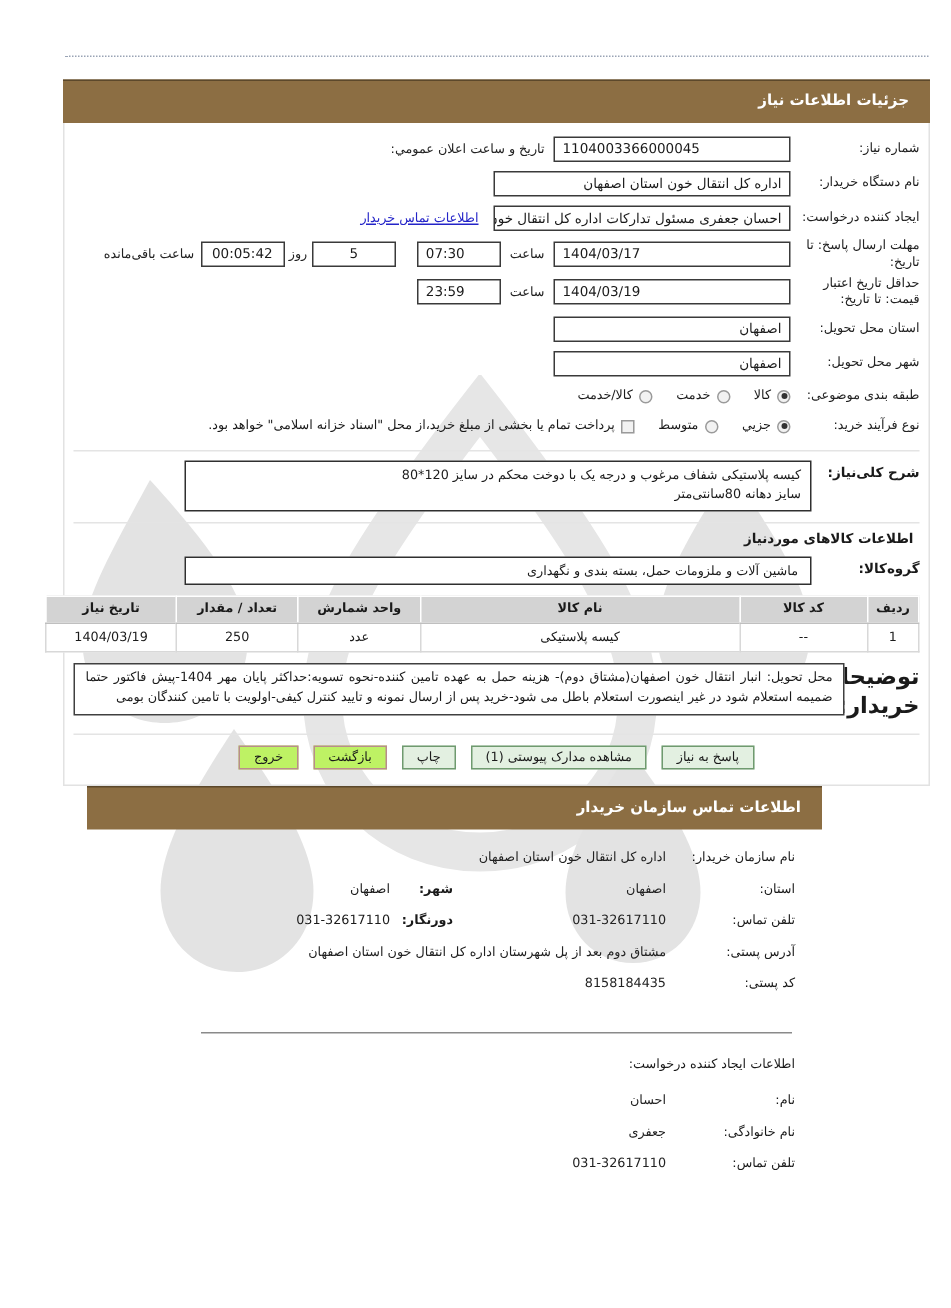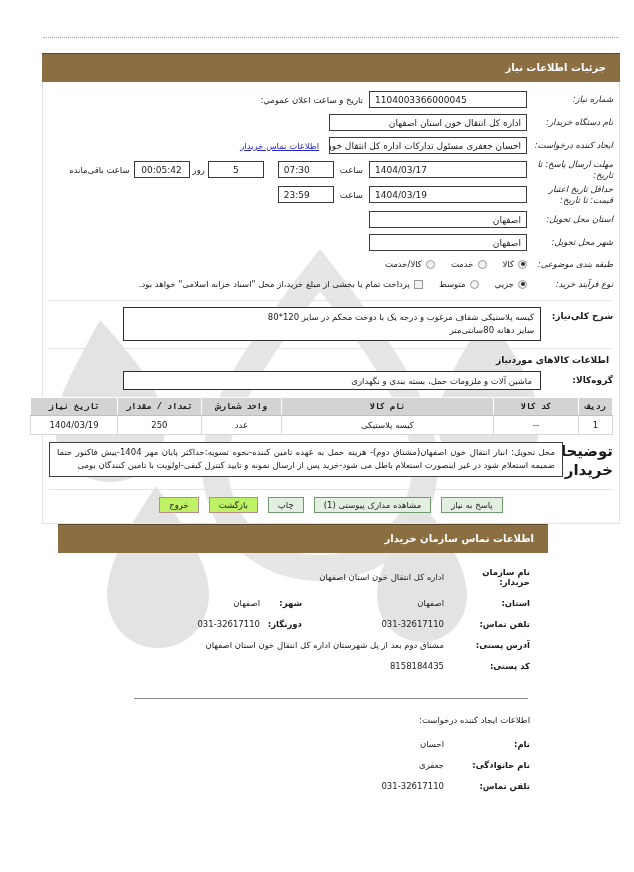--- a/index.html
+++ b/index.html
@@ -80,21 +80,20 @@
   }
   .lbl{
     width:86px;
     min-width:86px;
     text-align:right;
     padding-left:6px;
     box-sizing:border-box;
     font-size:8.5px;
     line-height:1.25;
     color:#222;
-    font-style:italic;
   }
   .box{
     border:1px solid #3a3a3a;
     background:#ffffff;
     height:17px;
     line-height:17px;
     padding:0 5px;
     box-sizing:border-box;
     font-size:9px;
     text-align:left;
@@ -187,21 +186,20 @@
   table.goods th{
     background:#d3d3d3;
     border:1px solid #ffffff;
     border-bottom:1px solid #bfbfbf;
     color:#1a1a1a;
     font-weight:bold;
     height:17px;
     padding:0 4px;
     text-align:center;
     white-space:nowrap;
-    font-family:Liberation Mono, monospace;
   }
   table.goods td{
     border:1px solid #d8d8d8;
     height:18px;
     padding:0 4px;
     text-align:center;
     background:#ffffff;
     white-space:nowrap;
   }
   .col-radif{width:26px;}
@@ -248,21 +246,21 @@
 
   
   .contact-body{
     padding:14px 90px 6px 90px;
     box-sizing:border-box;
     font-size:8.5px;
   }
   .c-line{display:flex;align-items:center;margin-bottom:11px;}
   .c-lbl{
     width:86px;min-width:86px;text-align:right;
-    font-weight:bold;font-size:8.5px;padding-left:8px;box-sizing:border-box;
+    font-weight:normal;font-size:8.5px;padding-left:8px;box-sizing:border-box;
   }
   .c-val{
     min-width:120px;text-align:right;font-size:8.5px;
     color:#222;
   }
   .c-lbl2{
     width:64px;min-width:64px;text-align:right;font-weight:bold;
     font-size:8.5px;padding-left:8px;padding-right:22px;box-sizing:border-box;
   }
   .c-val2{min-width:90px;text-align:right;font-size:8.5px;}

